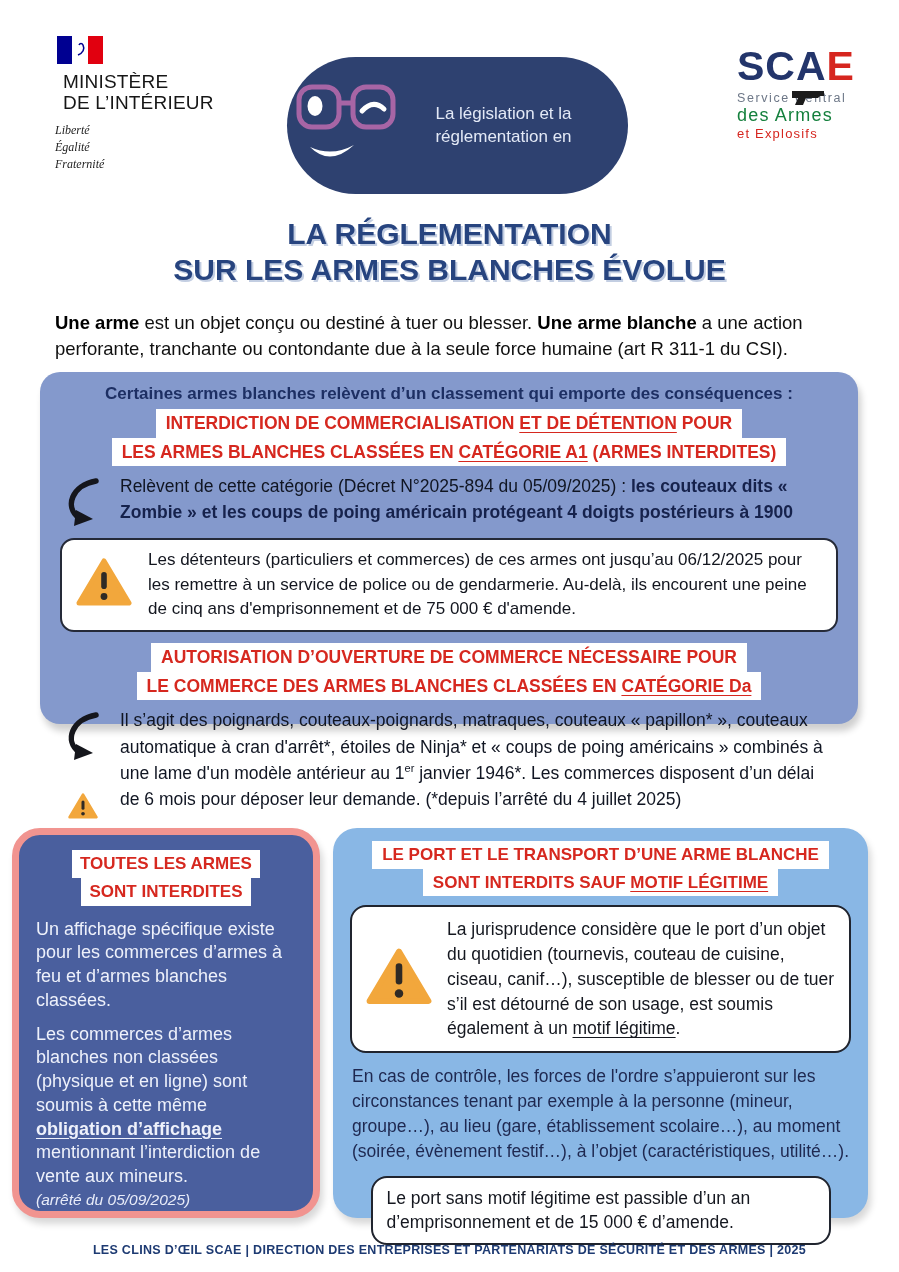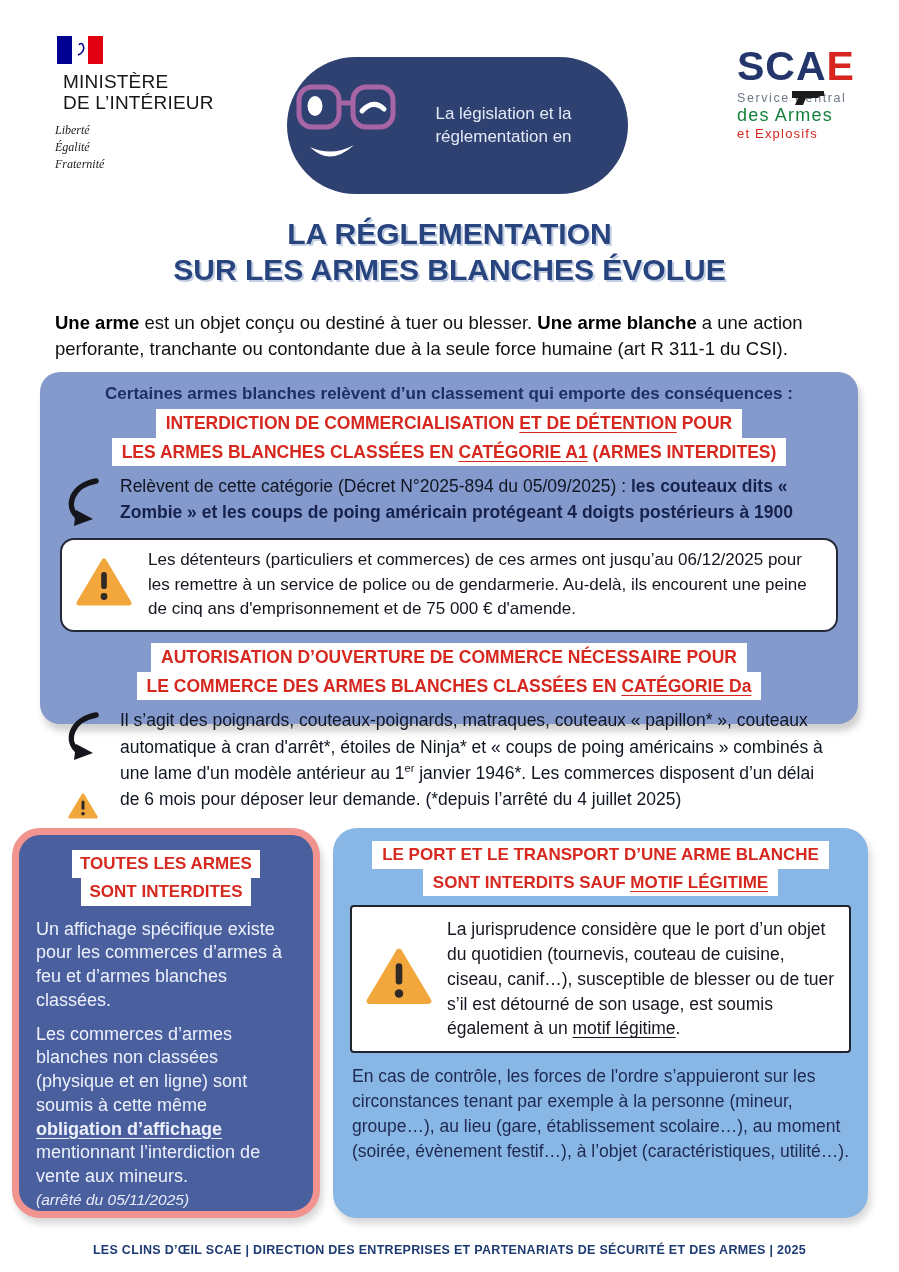--- a/index.html
+++ b/index.html
@@ -79,21 +79,21 @@
   .leftnote { font-style:italic; font-size:15.5px; color:#e8ecf9; margin-top:2px; }
 
   
   .rightbox {
     position:absolute; left:333px; top:828px; width:535px; height:390px;
     background:#89b7e5; border-radius:24px; padding:13px 15px;
     box-shadow:3px 6px 7px #d8d8d8;
   }
   .rightbox .red-heading { line-height:1.5; margin-bottom:9px; }
   .rightbox .red-heading .line { font-size:17px; }
-  .warnbox2 { background:#ffffff; border:2.5px solid #20242e; border-radius:4px;
+  .warnbox2 { background:#ffffff; border:2.5px solid #20242e; border-radius:16px;
     padding:10px 14px; display:flex; gap:15px; align-items:center; margin:2px 2px 0; }
   .warnbox2 .txt { font-size:17.5px; line-height:1.42; color:#14171f; }
   .rp { color:#1e2850; font-size:17.5px; line-height:1.42; margin:11px 4px 0; }
   .sanction { background:#ffffff; border:2.5px solid #20242e; border-radius:16px;
     padding:8px 14px; margin:12px auto 0; width:460px; font-size:17.5px; line-height:1.4; color:#14171f; }
 
   
   .footer { position:absolute; top:1243px; left:0; width:100%; text-align:center;
     font-size:12.5px; font-weight:700; color:#1d3a72; letter-spacing:.3px; }
 </style>
@@ -213,21 +213,21 @@
     </div>
   </div>
 
   <div class="leftbox">
     <div class="red-heading">
       <div><span class="line">TOUTES LES ARMES</span></div>
       <div><span class="line">SONT INTERDITES</span></div>
     </div>
     <p>Un affichage spécifique existe pour les commerces d’armes à feu et d’armes blanches classées.</p>
     <p><span>Les commerces d’armes blanches non classées (physique et en ligne) sont soumis à cette même </span><span class="ub">obligation d’affichage</span><span> mentionnant l’interdiction de vente aux mineurs.</span></p>
-    <div class="leftnote">(arrêté du 05/11/2025)</div>
+    <div class="leftnote">(arrêté du 05/09/2025)</div>
   </div>
 
   <div class="rightbox">
     <div class="red-heading">
       <div><span class="line">LE PORT ET LE TRANSPORT D’UNE ARME BLANCHE</span></div>
       <div><span class="line"><span>SONT INTERDITS SAUF </span><span class="u">MOTIF LÉGITIME</span></span></div>
     </div>
 
     <div class="warnbox2">
       <div>
@@ -235,17 +235,18 @@
           <path d="M28 3 L53 45 L3 45 Z" fill="#f2a73c" stroke="#f2a73c" stroke-width="5" stroke-linejoin="round"></path>
           <rect x="25.2" y="13" width="5.6" height="18" rx="2.8" fill="#2f2a25"></rect>
           <circle cx="28" cy="38.5" r="3.6" fill="#2f2a25"></circle>
         </svg>
       </div>
       <div class="txt"><span>La jurisprudence considère que le port d’un objet du quotidien (tournevis, couteau de cuisine, ciseau, canif…), susceptible de blesser ou de tuer s’il est détourné de son usage, est soumis également à un </span><span class="u">motif légitime</span><span>.</span></div>
     </div>
 
     <p class="rp">En cas de contrôle, les forces de l'ordre s’appuieront sur les circonstances tenant par exemple à la personne (mineur, groupe…), au lieu (gare, établissement scolaire…), au moment (soirée, évènement festif…), à l’objet (caractéristiques, utilité…).</p>
 
+    <div class="sanction">Le port sans motif légitime est passible d’un an d’emprisonnement et de 15 000 € d’amende.</div>
   </div>
 
   <div class="footer">LES CLINS D’ŒIL SCAE | DIRECTION DES ENTREPRISES ET PARTENARIATS DE SÉCURITÉ ET DES ARMES | 2025</div>
 
 </div>
 
 </body></html>

